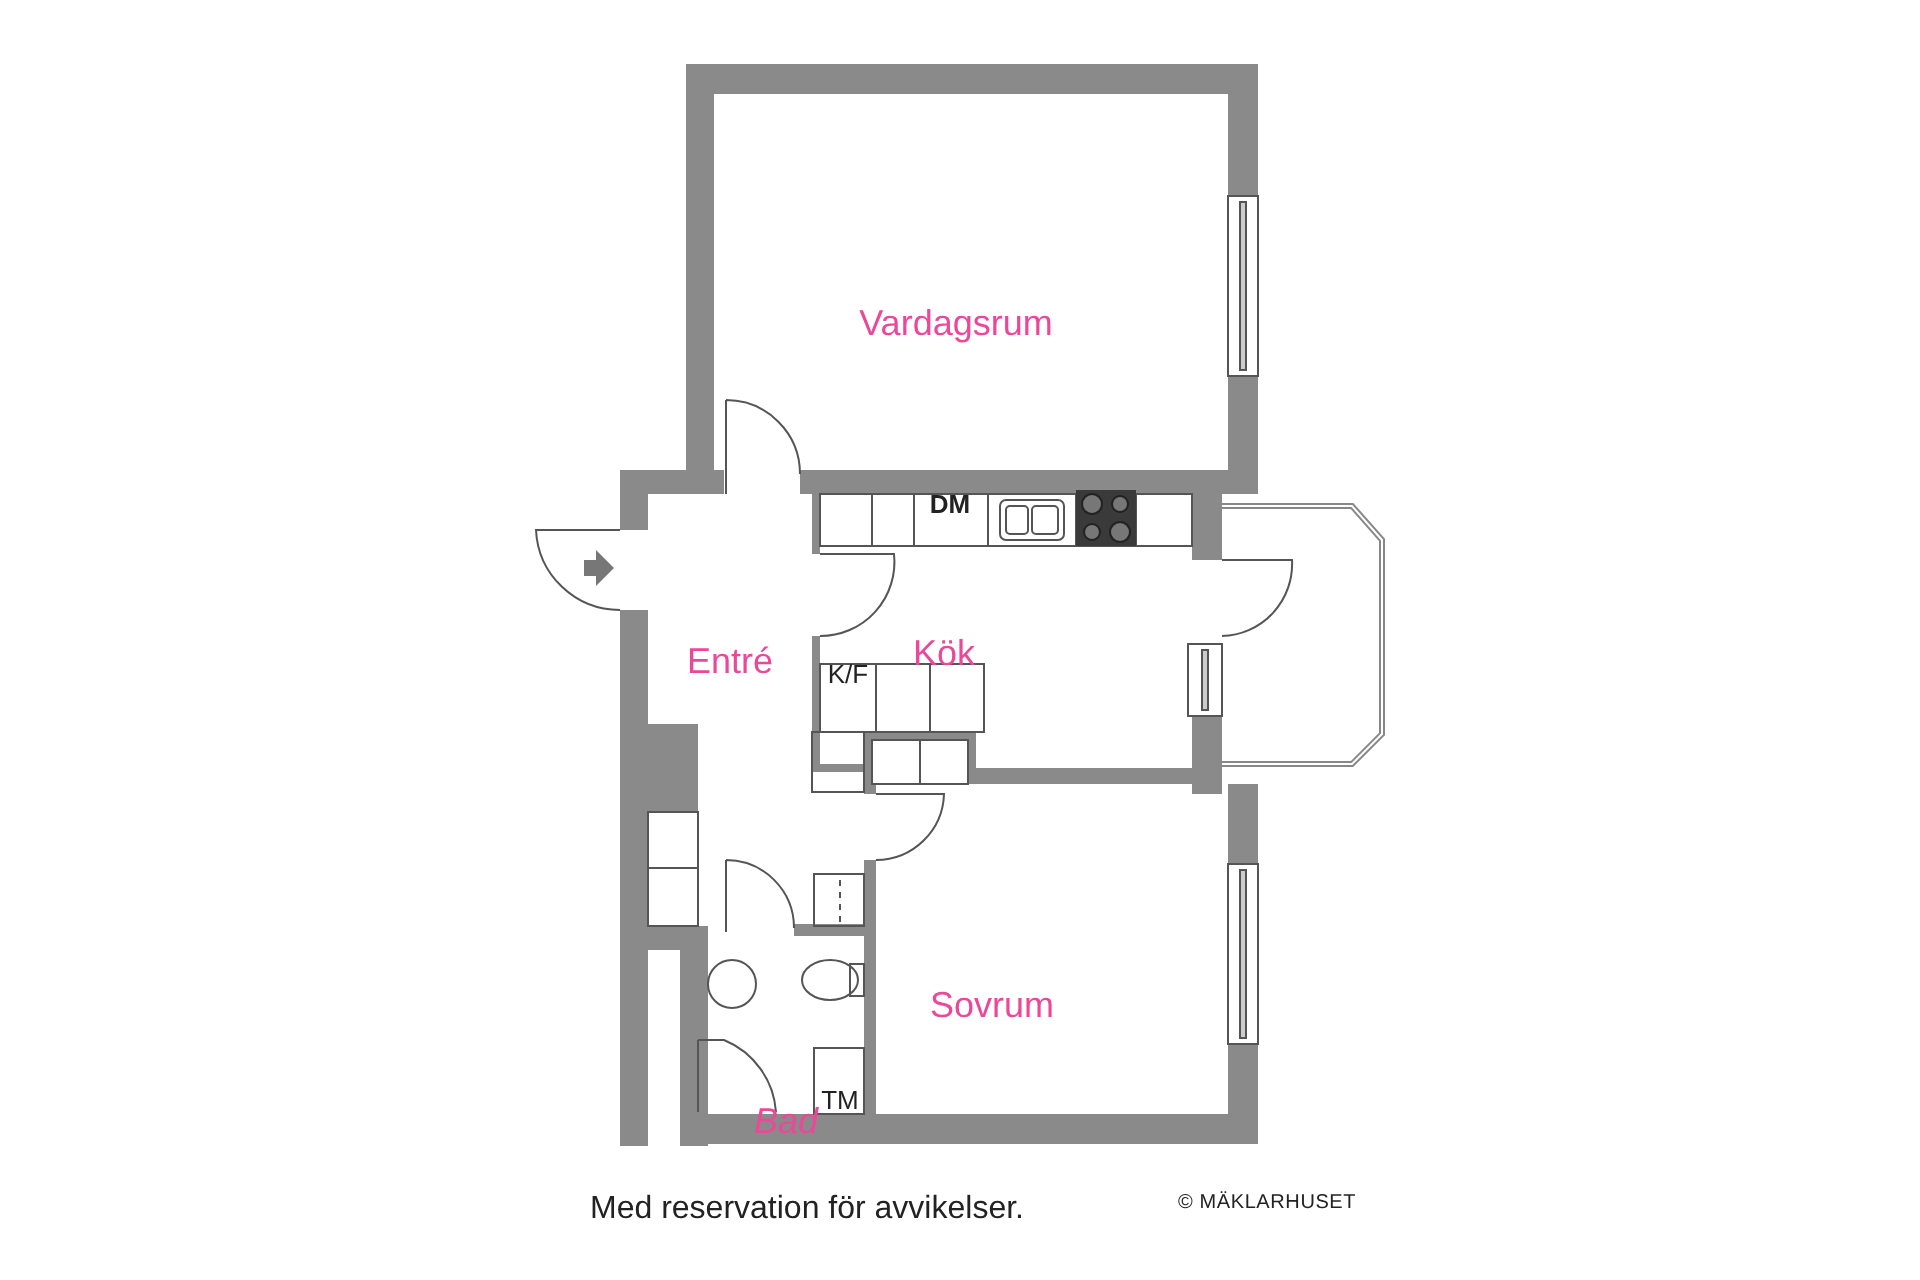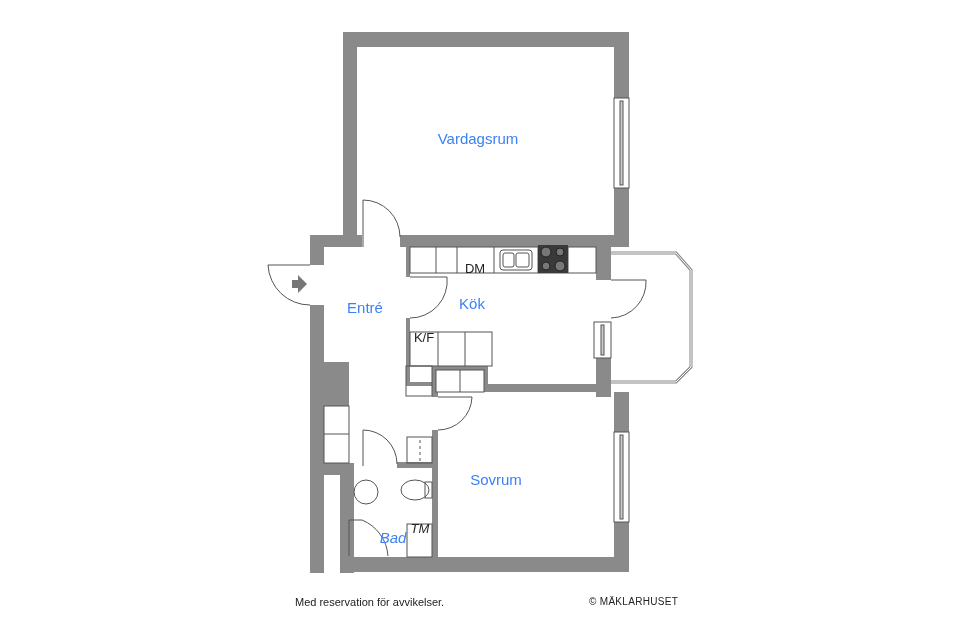--- a/index.html
+++ b/index.html
@@ -1,23 +1,23 @@
 <!DOCTYPE html>
 <html><head>
 <meta charset="utf-8">
 <style>
   html, body { margin: 0; padding: 0; background: #ffffff; }
   body { width: 960px; height: 640px; position: relative; overflow: hidden;
          font-family: "Liberation Sans", "DejaVu Sans", sans-serif; }
   svg { position: absolute; left: 0; top: 0; }
-  .room-label { position: absolute; font-size: 15px; color: #3b82f6; white-space: nowrap;
-                transform: translate(-50%, -50%); }
+  .room-label { position: absolute; font-size: 18px; color: #ec4899; white-space: nowrap;
+                transform: translate(-50%, -50%); margin-top: 24px; }
   .fixture-label { position: absolute; font-size: 13px; color: #222; white-space: nowrap;
                    transform: translate(-50%, -50%); }
-  .footer-left { position: absolute; left: 295px; top: 596px; font-size: 11px; color: #222; }
+  .footer-left { position: absolute; left: 295px; top: 596px; font-size: 16px; color: #222; }
   .footer-right { position: absolute; left: 589px; top: 596px; font-size: 10px; color: #222; letter-spacing: 0.3px; }
 </style>
 </head>
 <body>
 
 <svg width="960" height="640" viewBox="0 0 960 640">
   <g fill="#8a8a8a">
 
     <rect x="343" y="32" width="286" height="15"></rect>
     <rect x="343" y="32" width="14" height="205"></rect>
@@ -130,18 +130,18 @@
     <polygon points="292,280 298,280 298,275 307,284 298,293 298,288 292,288" fill="#777"></polygon>
   </g>
 </svg>
 
 <div class="room-label" style="left:478px; top:138px;">Vardagsrum</div>
 <div class="room-label" style="left:365px; top:307px;">Entré</div>
 <div class="room-label" style="left:472px; top:303px;">Kök</div>
 <div class="room-label" style="left:496px; top:479px;">Sovrum</div>
 <div class="room-label" style="left:393px; top:537px;font-style:italic;">Bad</div>
 
-<div class="fixture-label" style="left:475px; top:268px;">DM</div>
+<div class="fixture-label" style="left:475px; top:252px;font-weight:bold;">DM</div>
 <div class="fixture-label" style="left:424px; top:337px;">K/F</div>
-<div class="fixture-label" style="left:420px; top:528px;font-style:italic;">TM</div>
+<div class="fixture-label" style="left:420px; top:550px;">TM</div>
 
 <div class="footer-left">Med reservation för avvikelser.</div>
 <div class="footer-right">© MÄKLARHUSET</div>
 
 </body></html>

